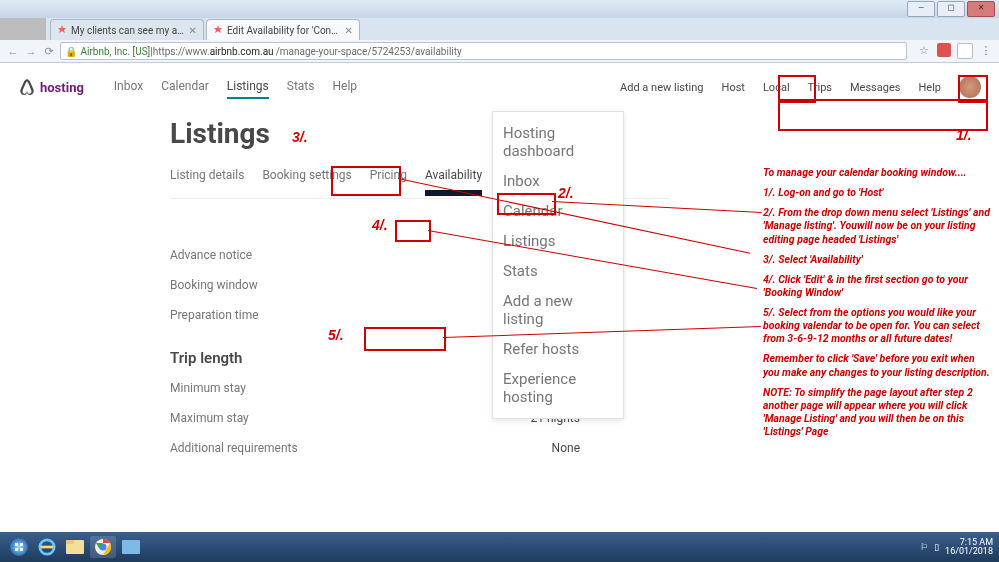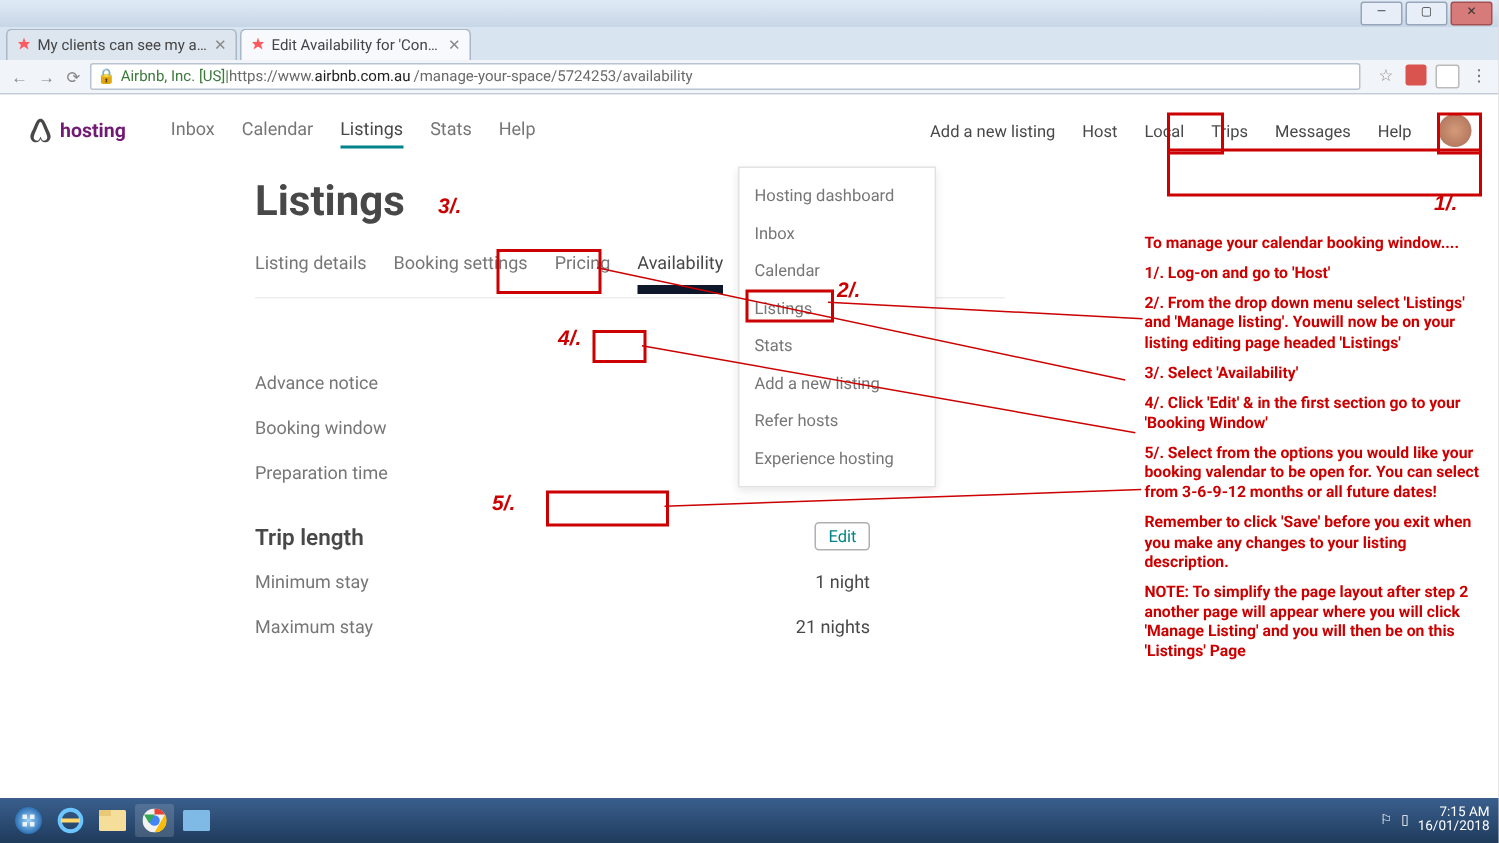--- a/index.html
+++ b/index.html
@@ -1,21 +1,21 @@
 <!DOCTYPE html>
 <html><head>
 <meta charset="utf-8">
 <style>
   html,body{margin:0;padding:0;font-family:-apple-system,BlinkMacSystemFont,"Segoe UI",Roboto,Helvetica,Arial,sans-serif;}
   body{width:999px;height:562px;background:#bdbdbd;overflow:hidden;font-size:11px;}
   
   .win-chrome{background:linear-gradient(#dfeaf5,#c7d6e6);height:18px;display:flex;justify-content:flex-end;align-items:center;padding:0 4px;gap:2px;}
   .win-btn{width:26px;height:14px;background:#e8eef7;border:1px solid #97a6b8;border-radius:2px;font-size:8px;text-align:center;line-height:12px;color:#333;}
   .win-btn.close{background:#d77a7a;border-color:#a35050;}
-  .tab-strip{height:22px;background:#d9e4f1;display:flex;align-items:flex-end;padding-left:4px;}
+  .tab-strip{height:22px;background:#d9e4f1;display:flex;align-items:flex-end;padding-left:4px;margin-left:46px;}
   .tab{height:20px;min-width:140px;background:#f7f9fc;border:1px solid #aab7c6;border-bottom:none;border-radius:4px 4px 0 0;display:flex;align-items:center;padding:0 6px;font-size:10px;color:#444;margin-right:2px;}
   .tab.inactive{background:#dde5ef;}
   .tab-favicon{width:10px;height:10px;margin-right:4px;}
   .tab-close{margin-left:auto;color:#888;font-size:10px;}
   .addr-bar{height:22px;background:#f1f4f8;border-bottom:1px solid #c3ccd6;display:flex;align-items:center;padding:0 6px;gap:4px;}
   .nav-ico{width:14px;height:14px;color:#888;display:flex;align-items:center;justify-content:center;font-size:11px;}
   .url-box{flex:1;height:16px;background:#fff;border:1px solid #b9c3cf;border-radius:2px;padding:0 4px;font-size:10px;color:#3b7a3b;display:flex;align-items:center;}
   .url-domain{color:#222;}
   .url-path{color:#6a6a6a;margin-left:2px;}
   .right-icons{display:flex;gap:6px;margin-left:6px;}
@@ -41,25 +41,25 @@
   .subtab{padding:4px 0 8px;}
   .subtab.active{color:#484848;border-bottom:6px solid #0f172a;}
   .section{width:410px;}
   .sec-header{display:flex;align-items:center;margin:10px 0 6px;}
   .sec-title{font-size:15px;font-weight:600;color:#484848;}
   .edit-btn{margin-left:auto;border:1px solid #b0b0b0;color:#008489;font-size:11px;padding:2px 8px;border-radius:3px;background:#fff;}
   .row{display:flex;justify-content:space-between;font-size:12px;color:#767676;padding:8px 0;}
   .row .val{color:#484848;}
   
   .dropdown{position:absolute;top:48px;left:492px;width:130px;background:#fff;border:1px solid #e2e2e2;box-shadow:0 2px 6px rgba(0,0,0,.1);padding:6px 0;}
-  .dd-item{font-size:11px;color:#767676;padding:6px 10px;}
+  .dd-item{font-size:15px;color:#767676;padding:6px 10px;}
   
   .redbox{position:absolute;border:2px solid #c00;pointer-events:none;}
   .ann{position:absolute;color:#c00;font-weight:700;font-style:italic;font-size:14px;font-family:"Segoe UI",sans-serif;}
-  .notes{position:absolute;right:6px;top:92px;width:230px;color:#c00;font-size:10.5px;font-weight:700;line-height:1.25;}
+  .notes{position:absolute;right:6px;top:103px;width:230px;color:#c00;font-size:10.5px;font-weight:700;font-style:italic;line-height:1.25;}
   .notes p{margin:0 0 7px;}
   
   .line{position:absolute;background:#c00;height:1px;}
   
   .taskbar{position:absolute;left:0;right:0;bottom:0;height:30px;background:linear-gradient(#3a5f8d,#1f3b5c);display:flex;align-items:center;padding:0 6px;}
   .tb-icon{width:26px;height:22px;margin-right:2px;border-radius:2px;display:flex;align-items:center;justify-content:center;}
   .tb-icon.active{background:rgba(255,255,255,.15);}
   .tb-right{margin-left:auto;display:flex;align-items:center;gap:6px;color:#fff;font-size:9px;line-height:1;}
   .clock{text-align:right;}
   
@@ -173,20 +173,24 @@
         <div class="edit-btn">Edit</div>
       </div>
       <div class="row">
         <span>Minimum stay</span>
         <span class="val">1 night</span>
       </div>
       <div class="row">
         <span>Maximum stay</span>
         <span class="val">21 nights</span>
       </div>
+      <div class="row">
+        <span>Additional requirements</span>
+        <span class="val">None</span>
+      </div>
     </div>
   </div>
 
   <div class="dropdown">
     <div class="dd-item">Hosting dashboard</div>
     <div class="dd-item">Inbox</div>
     <div class="dd-item">Calendar</div>
     <div class="dd-item">Listings</div>
     <div class="dd-item">Stats</div>
     <div class="dd-item">Add a new listing</div>

